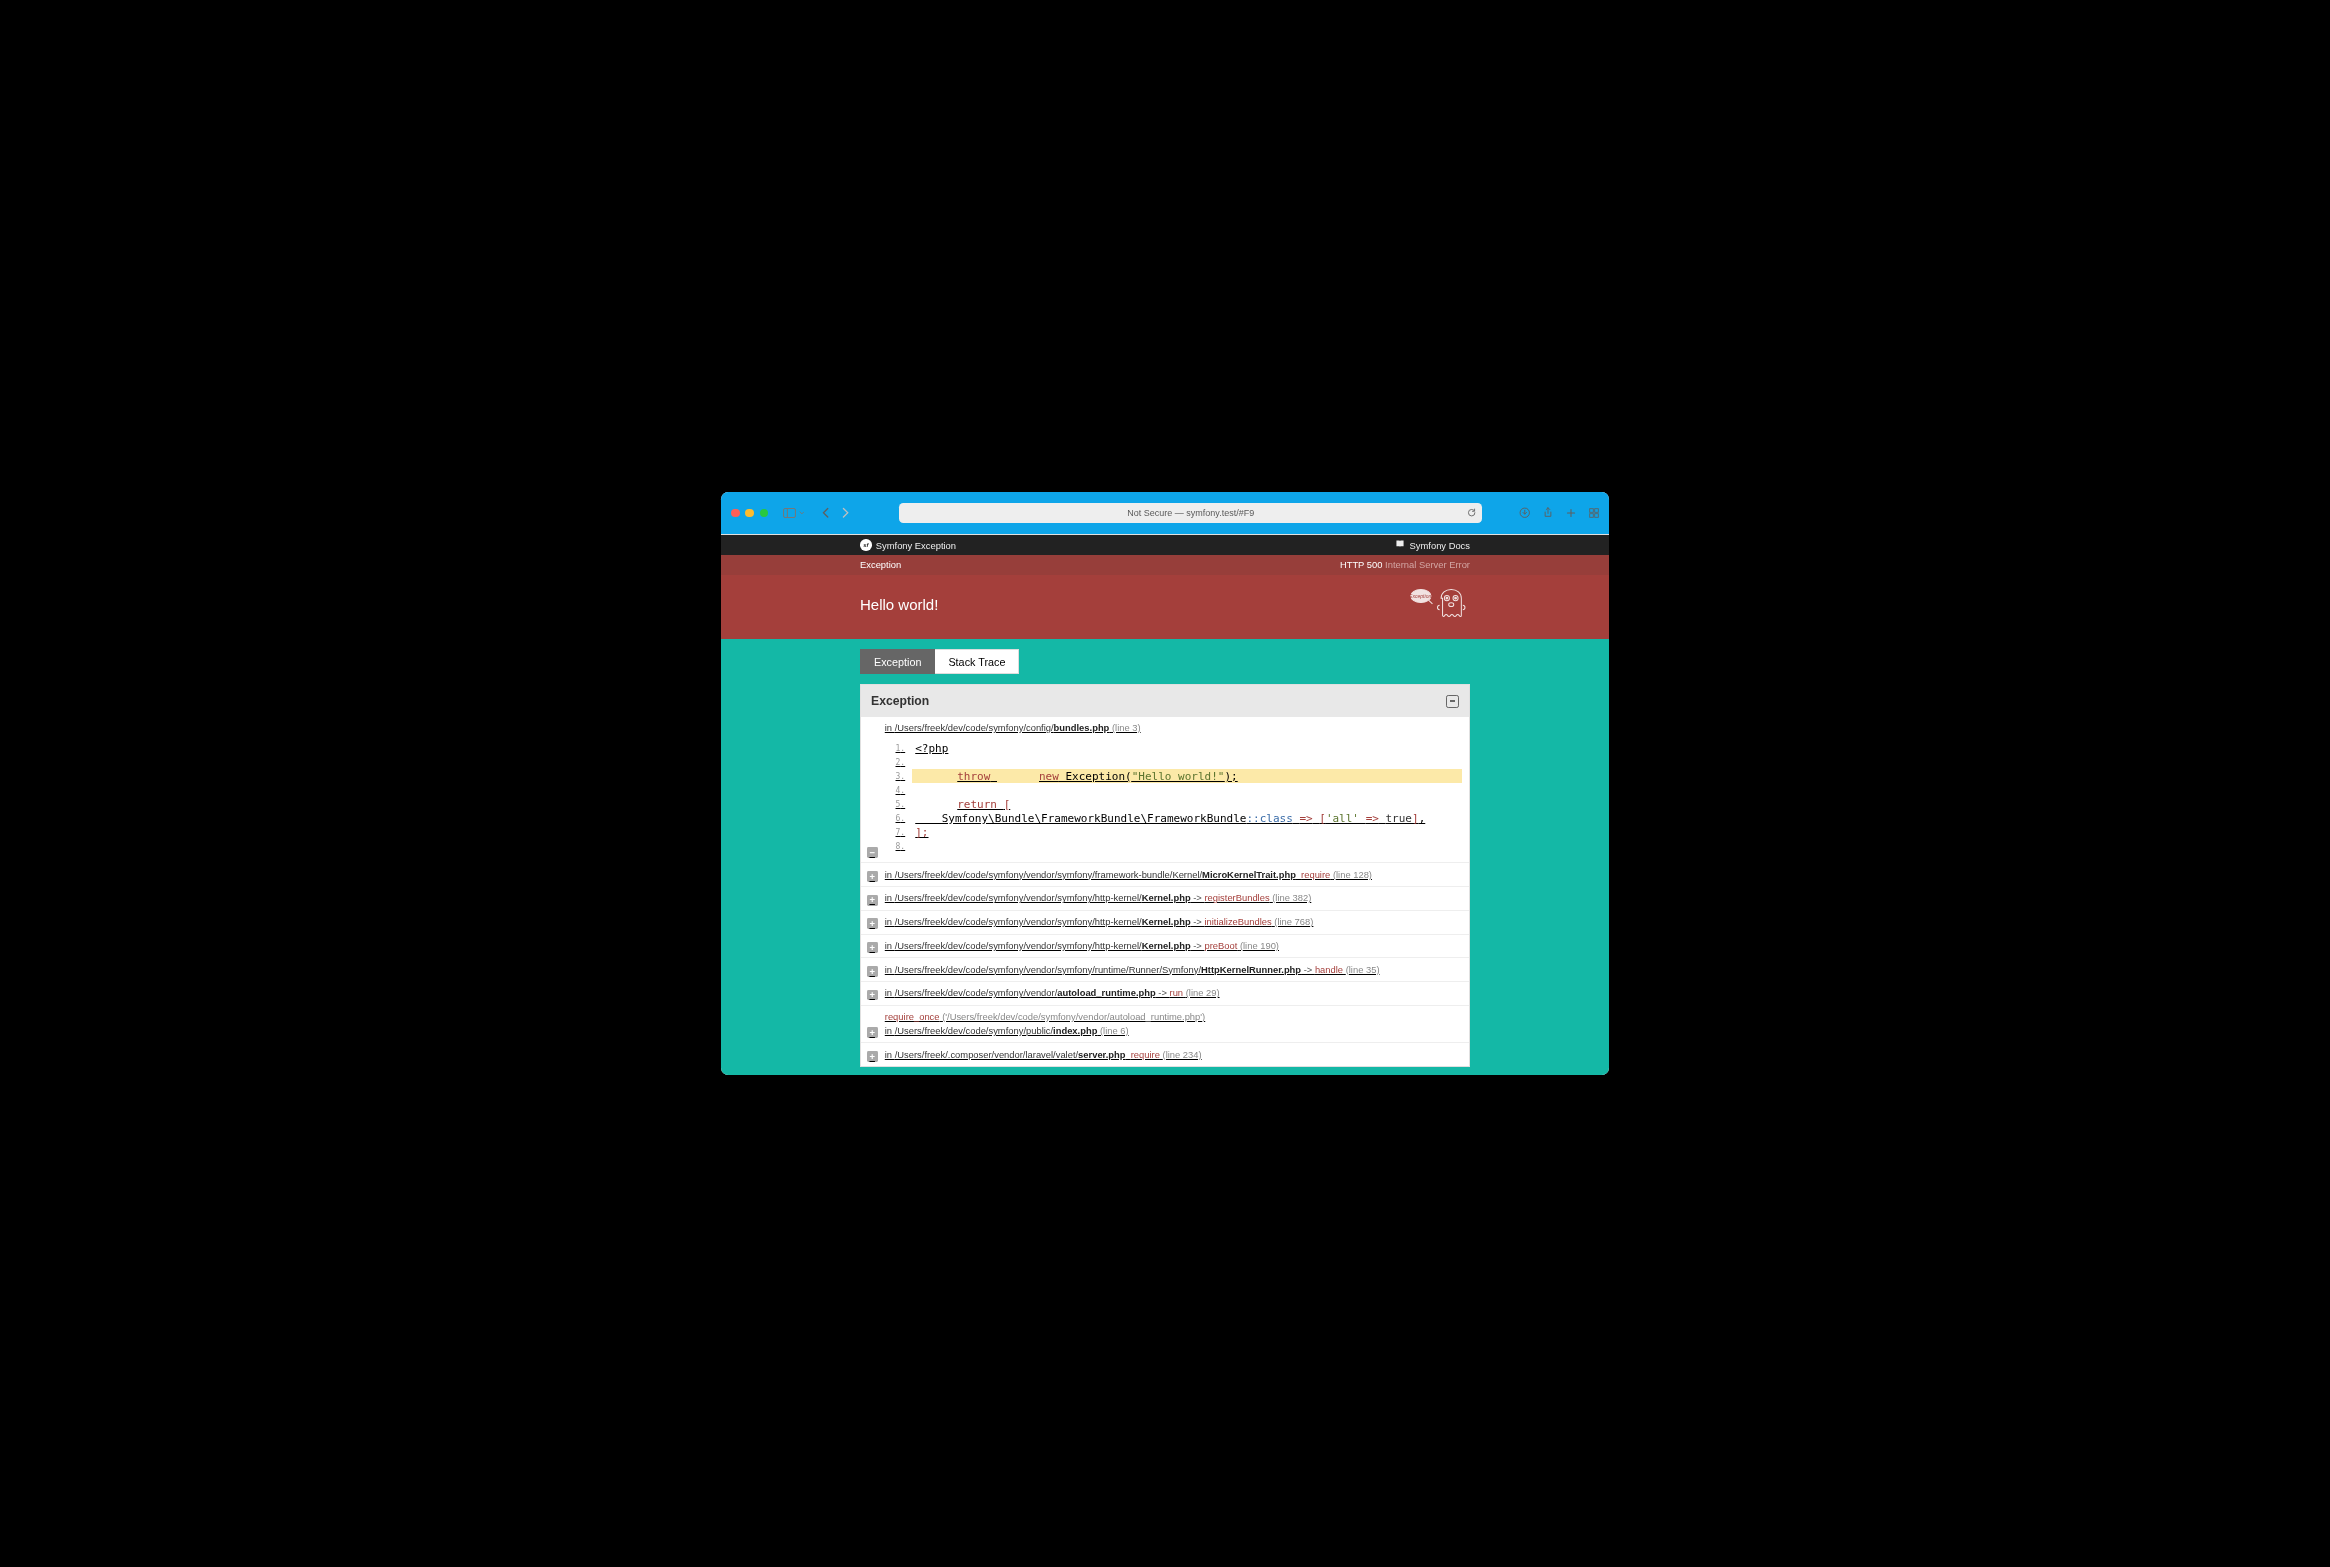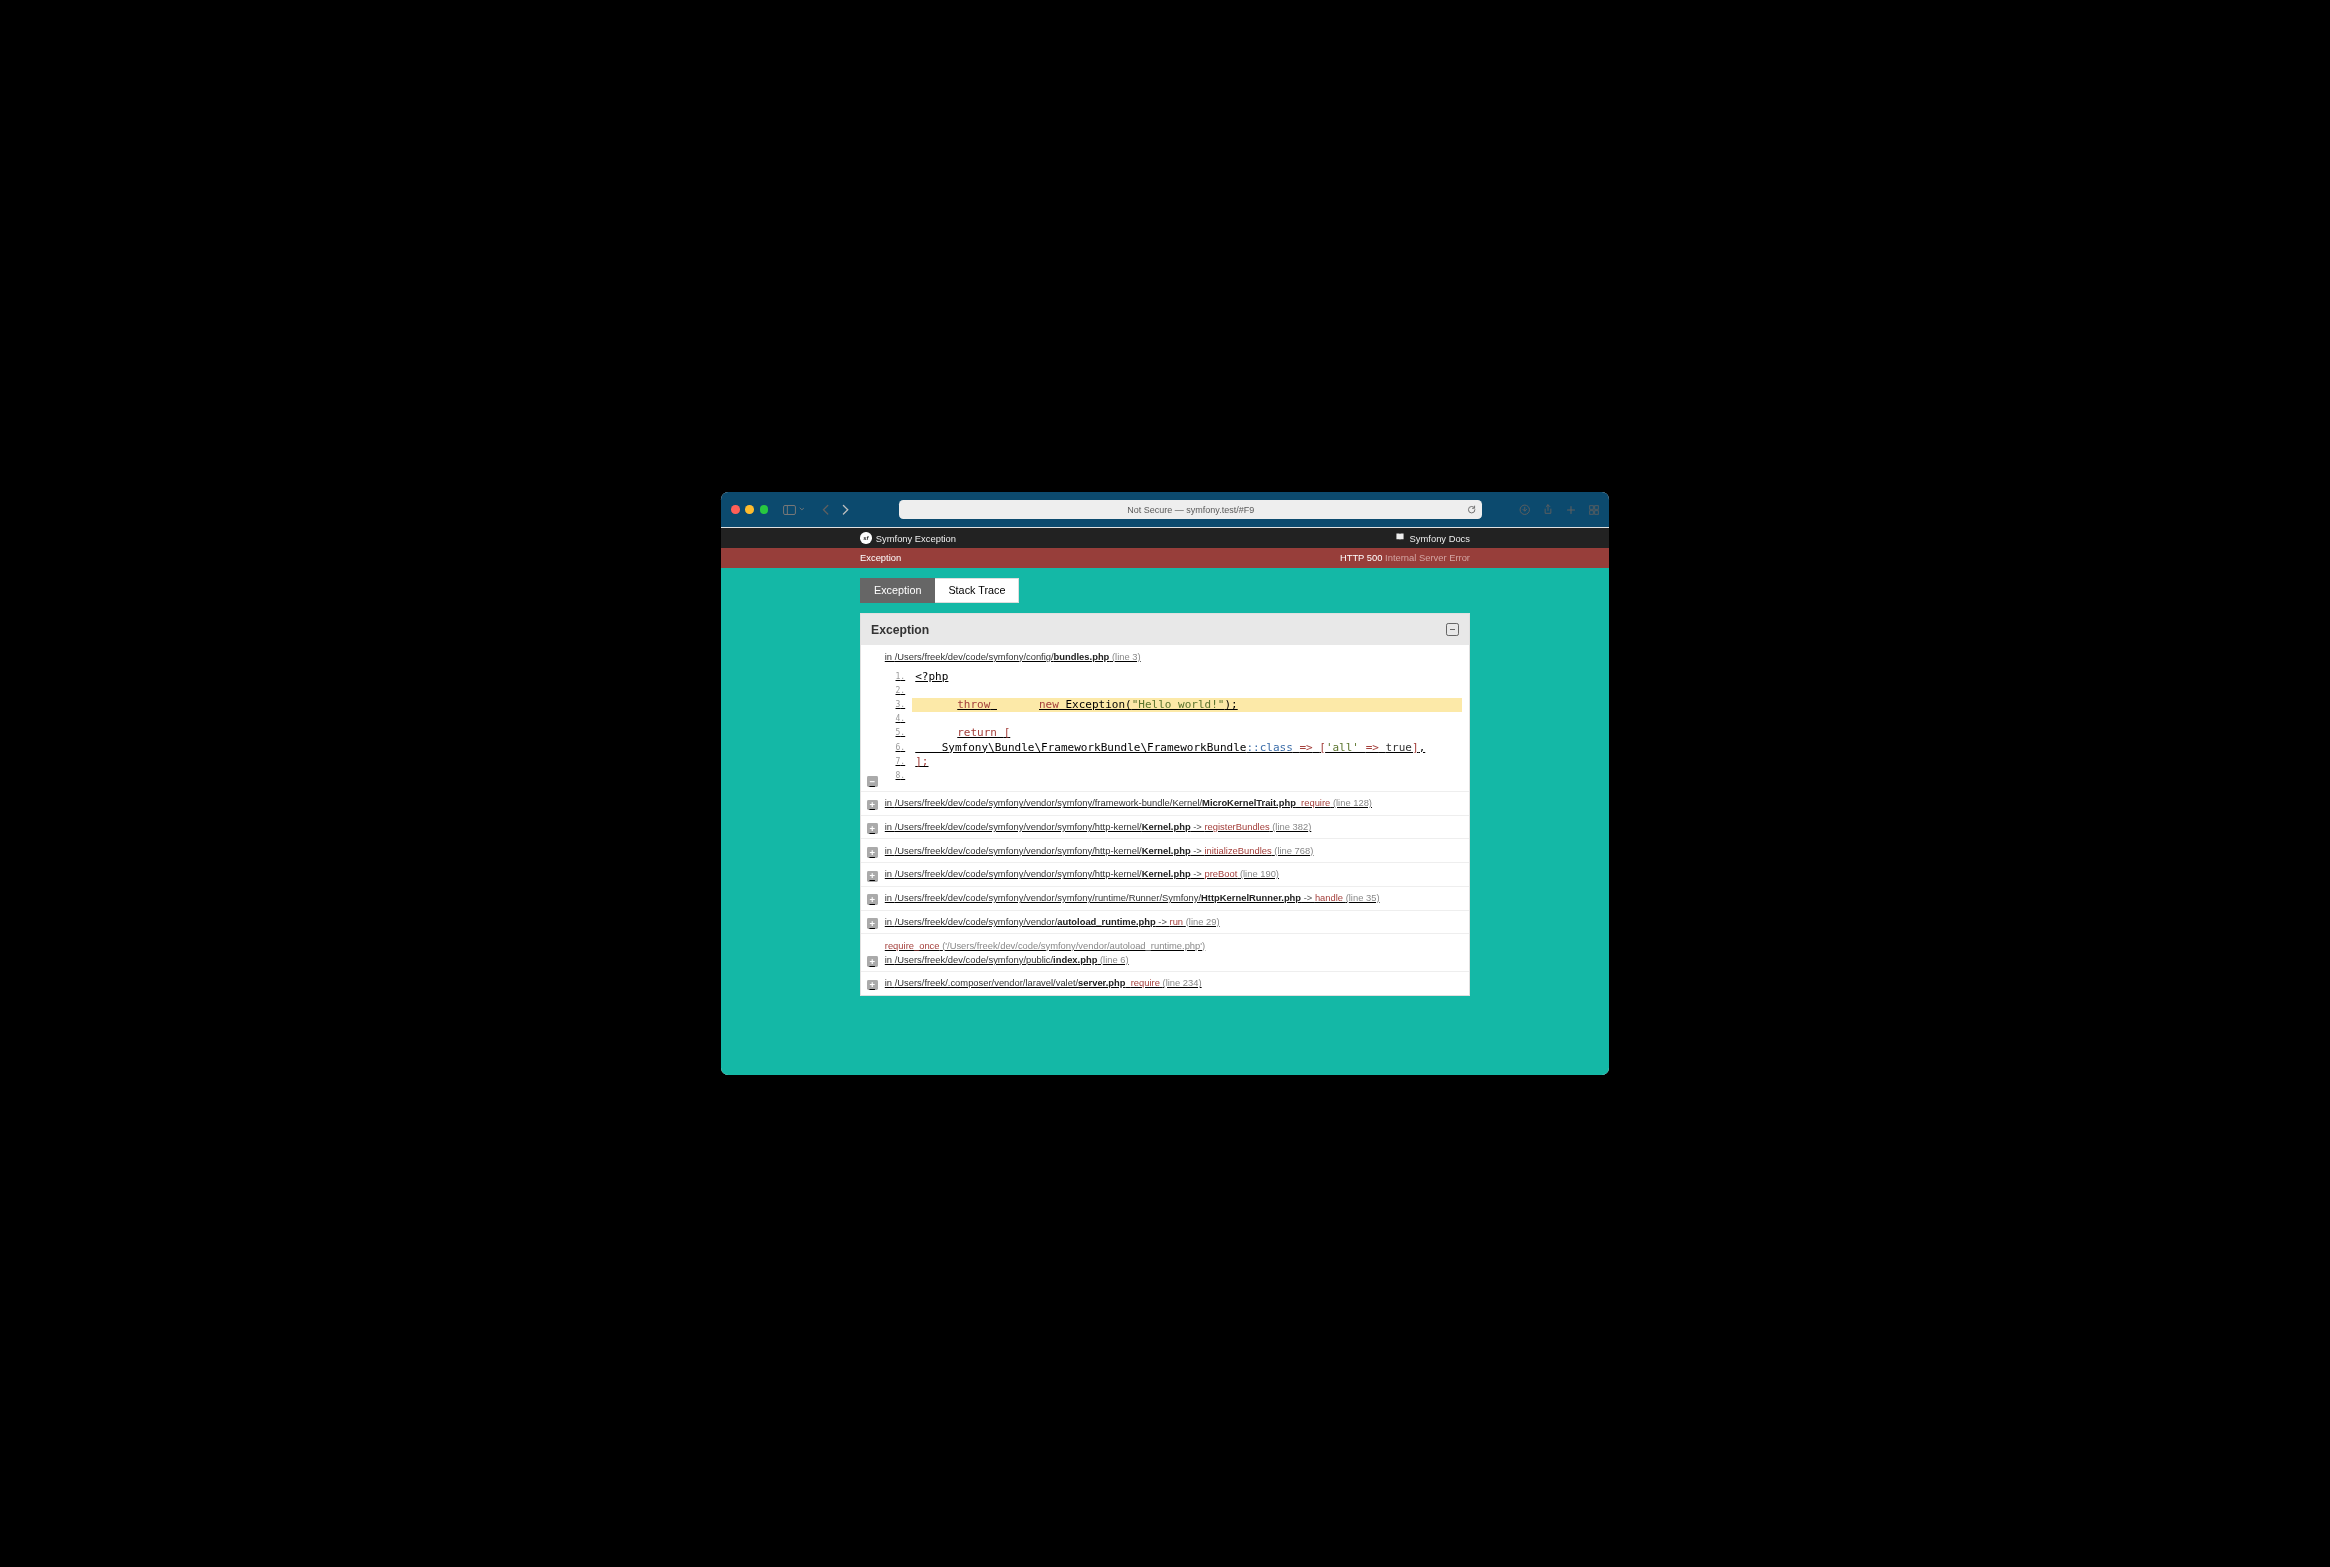--- a/index.html
+++ b/index.html
@@ -18,22 +18,22 @@
   height: 583px;
   background: #f5f5f5;
   border-radius: 7.2px;
   overflow: hidden;
   box-shadow: 0 14.4px 43px rgba(0,0,0,0.5);
   display: flex;
   flex-direction: column;
 }
 
 .chrome {
-  height: 36px;
-  background: #0c4a6e;
+  height: 43px;
+  background: #0ea5e9;
   border-bottom: 0.7px solid #e1e1e1;
   display: flex;
   align-items: center;
   padding: 0 10px;
   gap: 7.2px;
 }
 .traffic { display: flex; gap: 5.8px; }
 .traffic span { width: 8.6px; height: 8.6px; border-radius: 50%; display: block; }
 .tl-close { background: #ff5f57; }
 .tl-min { background: #febc2e; }
@@ -275,20 +275,39 @@
     <div class="errstrip">
       <div class="wrap">
         <span>Exception</span>
         <span>
           <span class="http">HTTP 500</span>
           <span class="status">Internal Server Error</span>
         </span>
       </div>
     </div>
 
+    <div class="hero">
+      <div class="wrap">
+        <h1>Hello world!</h1>
+        <svg class="ghost" viewBox="0 0 90 55" style="font-size:14px">
+          <g stroke="#fff" stroke-width="1.4" fill="none" opacity="0.85">
+            <ellipse cx="22" cy="15" rx="14" ry="9" fill="#fff"></ellipse>
+            <text x="22" y="18" text-anchor="middle" font-size="7" fill="#a43f3b" font-style="italic" stroke="none">Exception!</text>
+            <path d="M33 21l5 5"></path>
+            <path d="M50 18c0-7 6-12 14-12s14 5 14 12v24c0 2-2 2-3 0s-3-2-4 0-3 2-4 0-3-2-4 0-3 2-4 0-3-2-4 0-2 2-3 0V18z"></path>
+            <circle cx="58" cy="18" r="3.5"></circle>
+              <circle cx="70" cy="18" r="3.5"></circle>
+            <circle cx="58" cy="18" r="1.2" fill="#fff"></circle>
+              <circle cx="70" cy="18" r="1.2" fill="#fff"></circle>
+            <ellipse cx="64" cy="27" rx="3.5" ry="2.5"></ellipse>
+            <path d="M48 28c-4 0-4 6 0 6M80 28c4 0 4 6 0 6"></path>
+          </g>
+        </svg>
+      </div>
+    </div>
 
     <div class="content">
       <div class="wrap" style="display:block;">
         <div class="tabs">
           <div class="tab active">Exception</div>
           <div class="tab">Stack Trace</div>
         </div>
 
         <div class="panel">
           <div class="panel-head">

